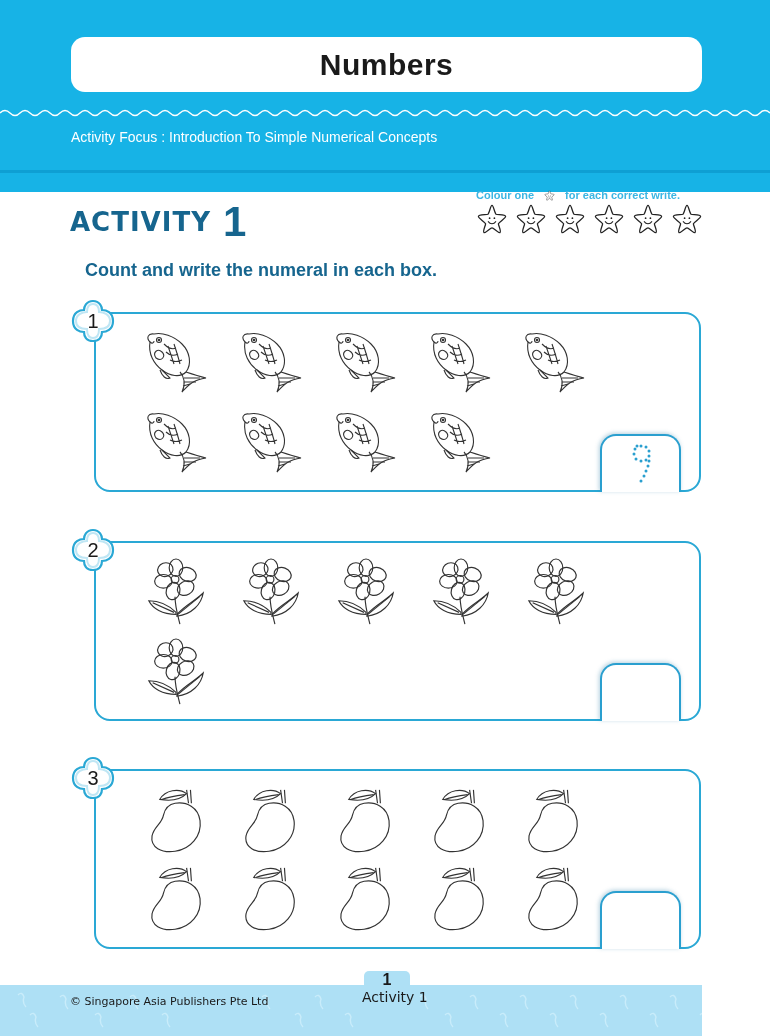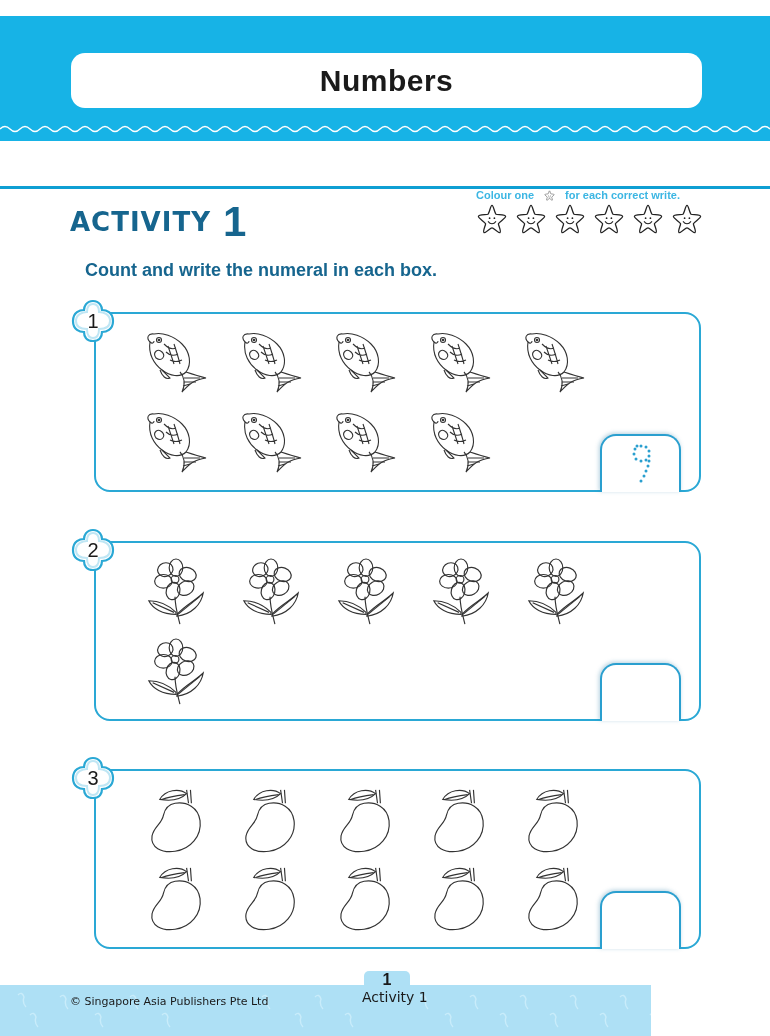--- a/index.html
+++ b/index.html
@@ -1,19 +1,19 @@
 <!DOCTYPE html>
 <html><head>
 <meta charset="utf-8">
 <style>
   * { box-sizing: border-box; margin: 0; padding: 0; }
   html, body { width: 770px; height: 1036px; background: #ffffff; overflow: hidden; }
   body { position: relative; font-family: "Liberation Sans", sans-serif; }
 
-  .header { position: absolute; left: 0; top: 16px; width: 770px; height: 125px; background: #17b3e6; }
+  .header { position: absolute; left: 0; top: 0; width: 770px; height: 192px; background: #17b3e6; }
   .title-pill { position: absolute; left: 71px; top: 37px; width: 631px; height: 55px; background: #fff; border-radius: 14px; display: flex; align-items: center; justify-content: center; }
   .title-pill span { font-family: "Liberation Sans", sans-serif; font-weight: bold; font-size: 30px; color: #1a1a1a; letter-spacing: 0.5px; }
   .wave { position: absolute; left: 0; top: 108px; width: 770px; height: 10px; }
   .focus { position: absolute; left: 71px; top: 128px; color: #ffffff; font-size: 14px; line-height: 18px; }
   .focus .row2 { padding-left: 56px; }
   .header-bottom-line { position: absolute; left: 0; top: 170px; width: 770px; height: 3px; background: #0e9fd3; }
 
   .activity { position: absolute; left: 70px; top: 198px; color: #16658e; font-weight: bold; display: flex; align-items: center; }
   .activity .word { font-size: 26px; letter-spacing: 1px; font-family: "DejaVu Sans", sans-serif; }
   .activity .num { font-size: 42px; margin-left: 12px; font-family: "Liberation Sans", sans-serif; }
@@ -35,21 +35,21 @@
   .badge svg { position: absolute; left: 0; top: 0; }
   .badge span { position: absolute; left: 0; top: 0; width: 46px; height: 46px; display: flex; align-items: center; justify-content: center; font-size: 20px; color: #1a1a1a; font-family: "Liberation Sans", sans-serif; }
 
   .answer-box { position: absolute; width: 81px; height: 58px; border: 2px solid #2a9fcf; border-bottom: none; border-radius: 16px 16px 0 0; background: #fff; box-shadow: -1px -1px 4px rgba(40,120,160,0.35); display: flex; align-items: center; justify-content: center; }
   .answer-box.a1 { left: 600px; top: 434px; }
   .answer-box.a2 { left: 600px; top: 663px; }
   .answer-box.a3 { left: 600px; top: 891px; }
 
   .pic { position: absolute; }
 
-  .footer { position: absolute; left: 0; top: 985px; width: 651px; height: 51px; background: #aee0f5; overflow: hidden; }
+  .footer { position: absolute; left: 0; top: 985px; width: 702px; height: 51px; background: #aee0f5; overflow: hidden; }
   .footer-tab { position: absolute; left: 364px; top: 971px; width: 46px; height: 18px; background: #aee0f5; border-radius: 5px 5px 0 0; display: flex; align-items: center; justify-content: center; font-weight: bold; font-size: 16px; color: #1a1a1a; }
   .footer .copy { position: absolute; left: 70px; top: 10px; font-size: 11px; color: #1a1a1a; font-family: "DejaVu Sans", sans-serif; }
   .footer .act { position: absolute; left: 362px; top: 4px; font-size: 14px; color: #1a1a1a; font-family: "DejaVu Sans", sans-serif; }
   .footer .pattern { position: absolute; left: 0; top: 0; width: 770px; height: 51px; }
 </style>
 </head>
 <body>
 
 <svg width="0" height="0" style="position:absolute">
   <defs>
@@ -106,20 +106,21 @@
 </svg>
 
 <div class="header">
   <div class="title-pill">
     <span>Numbers</span>
   </div>
   <svg class="wave" viewBox="0 0 770 10" preserveAspectRatio="none">
     <path d="M0 5 q5 -5 10 0 t10 0 t10 0 t10 0 t10 0 t10 0 t10 0 t10 0 t10 0 t10 0 t10 0 t10 0 t10 0 t10 0 t10 0 t10 0 t10 0 t10 0 t10 0 t10 0 t10 0 t10 0 t10 0 t10 0 t10 0 t10 0 t10 0 t10 0 t10 0 t10 0 t10 0 t10 0 t10 0 t10 0 t10 0 t10 0 t10 0 t10 0 t10 0 t10 0 t10 0 t10 0 t10 0 t10 0 t10 0 t10 0 t10 0 t10 0 t10 0 t10 0 t10 0 t10 0 t10 0 t10 0 t10 0 t10 0 t10 0 t10 0 t10 0 t10 0 t10 0 t10 0 t10 0 t10 0 t10 0 t10 0 t10 0 t10 0 t10 0 t10 0 t10 0 t10 0 t10 0 t10 0 t10 0 t10 0 t10 0" fill="none" stroke="#ffffff" stroke-width="1.4"></path>
   </svg>
   <div class="focus">
+    <div>Activity Focus : Introduction To Simple Numerical Concepts</div>
   </div>
   <div class="header-bottom-line"></div>
 </div>
 
 <div class="activity">
   <span class="word">ACTIVITY</span>
   <span class="num">1</span>
 </div>
 
 <div class="stars-wrap">

